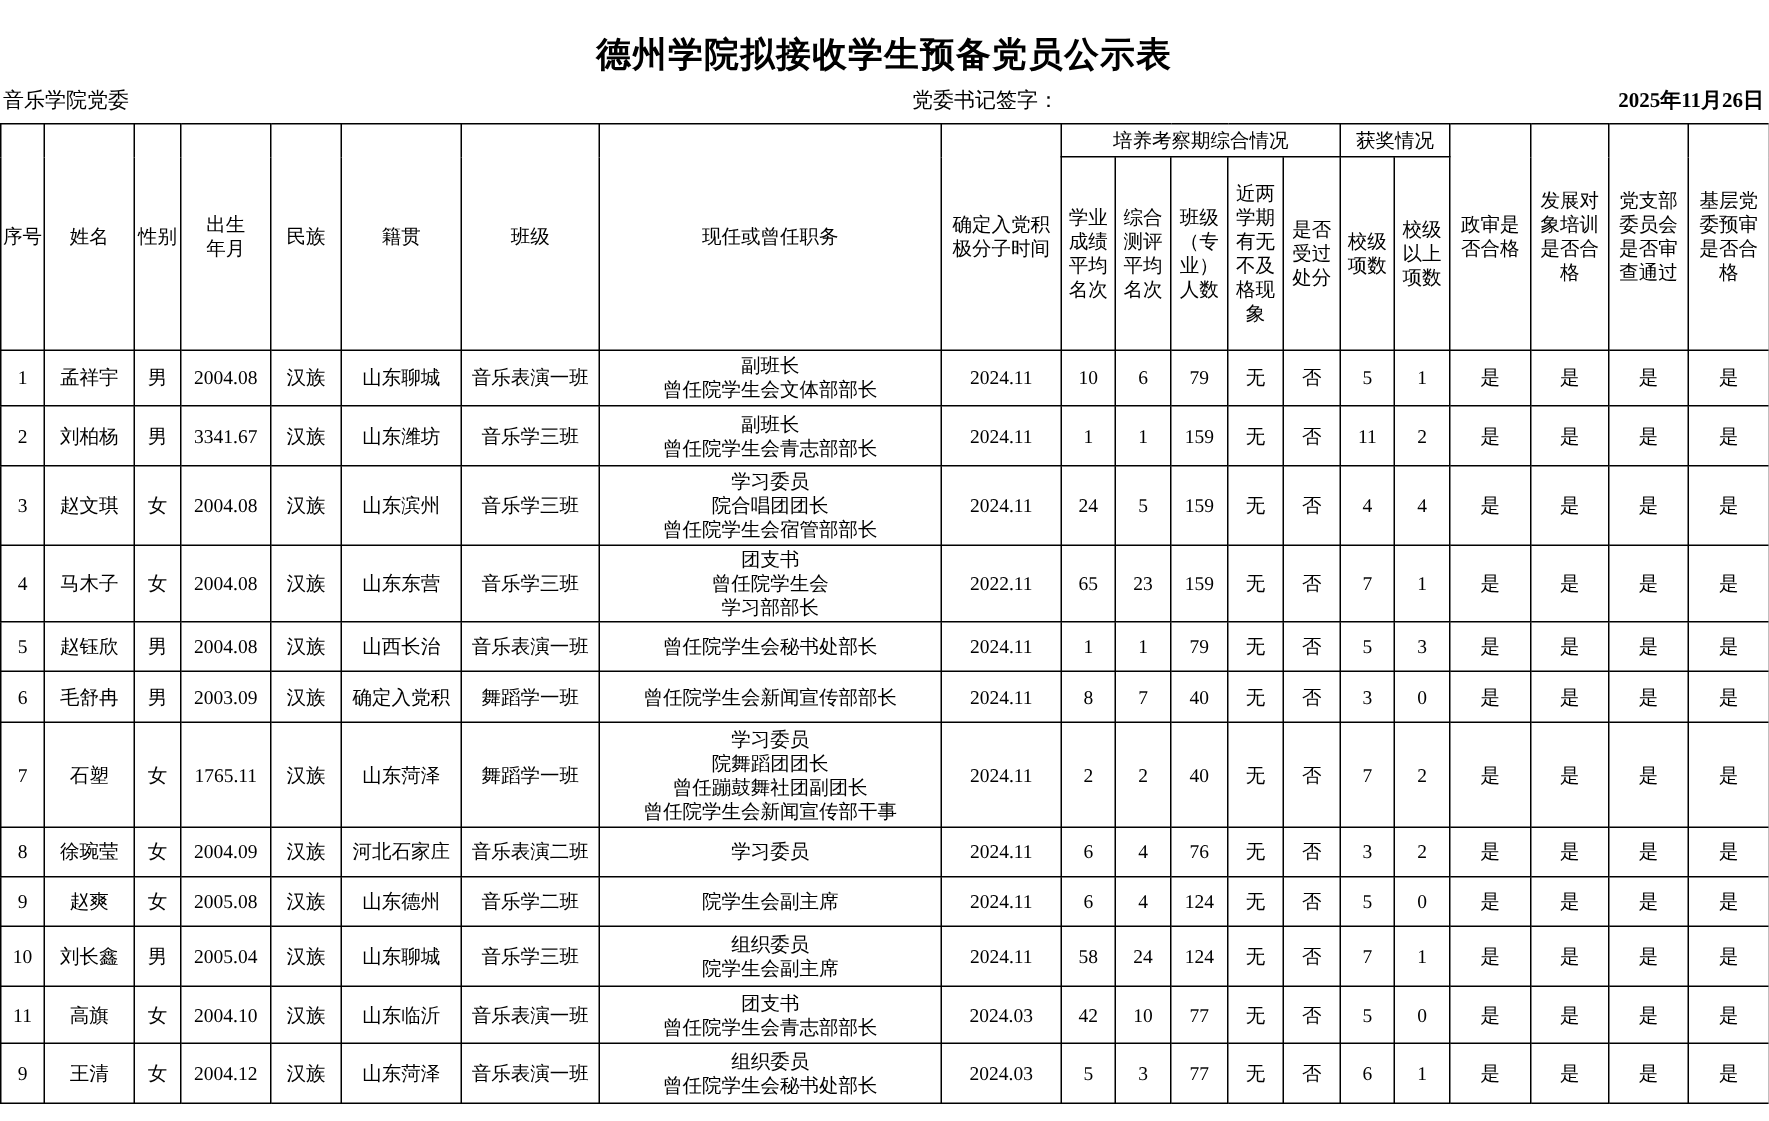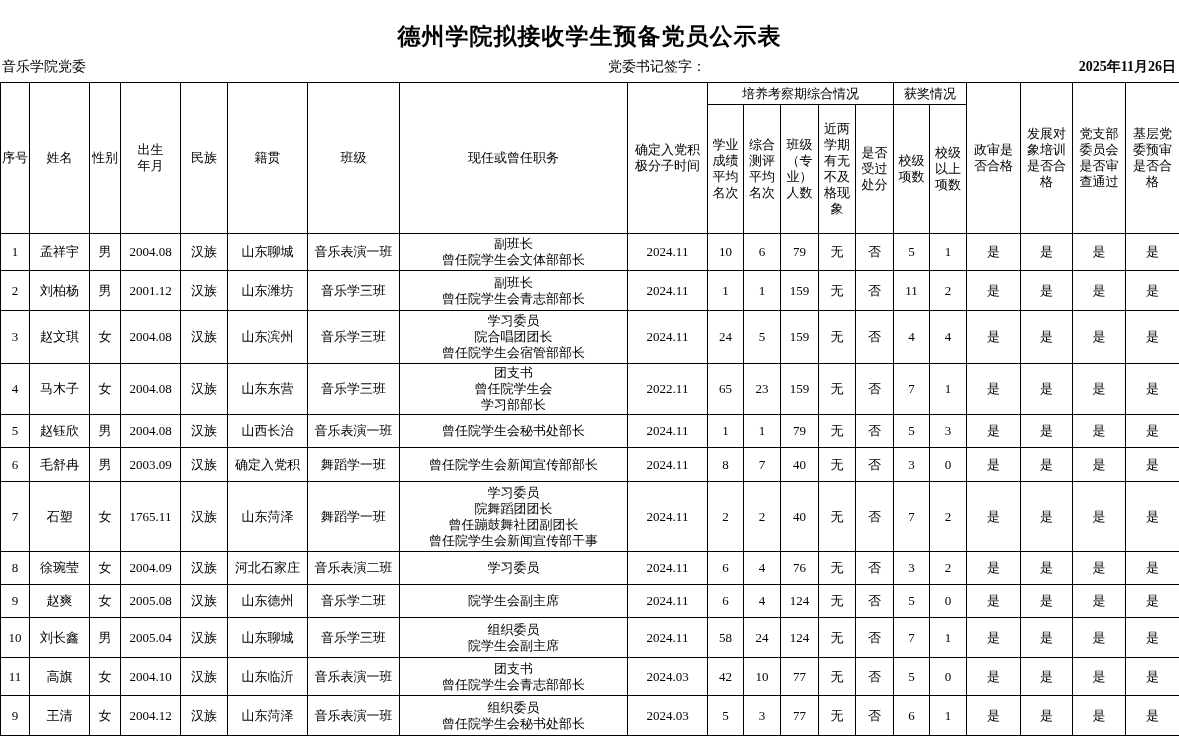--- a/index.html
+++ b/index.html
@@ -162,21 +162,21 @@
         <td>1</td>
         <td>是</td>
         <td>是</td>
         <td>是</td>
         <td>是</td>
       </tr>
       <tr style="height: 40px;">
         <td>2</td>
         <td>刘柏杨</td>
         <td>男</td>
-        <td>2001.12</td>
+        <td>3341.67</td>
         <td>汉族</td>
         <td>山东潍坊</td>
         <td>音乐学三班</td>
         <td class="pos">副班长
 曾任院学生会青志部部长</td>
         <td>2024.11</td>
         <td>1</td>
         <td>1</td>
         <td>159</td>
         <td>无</td>

